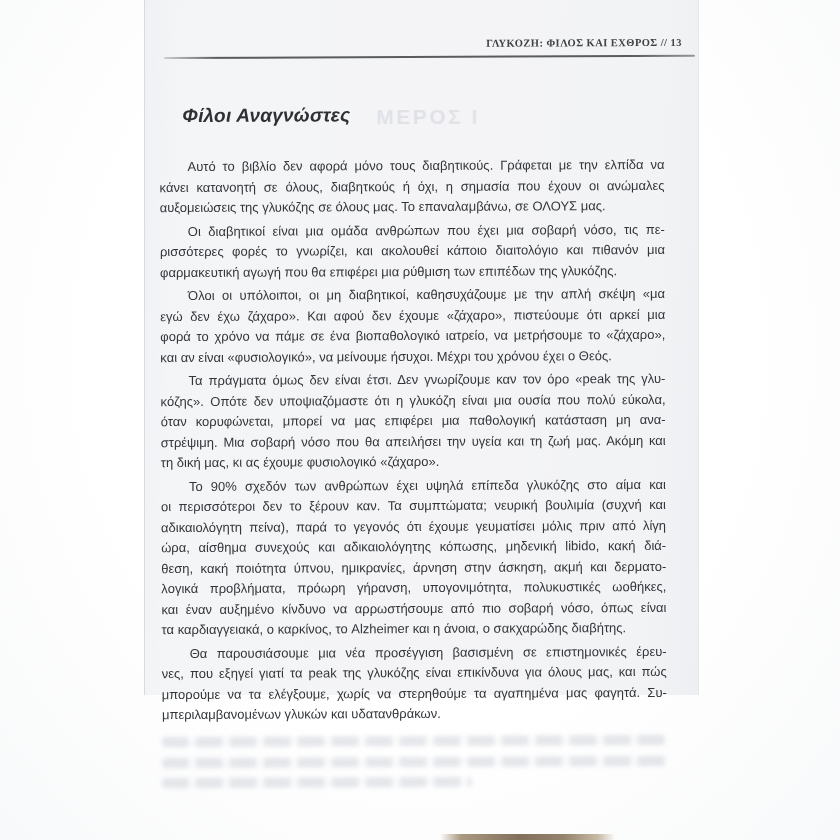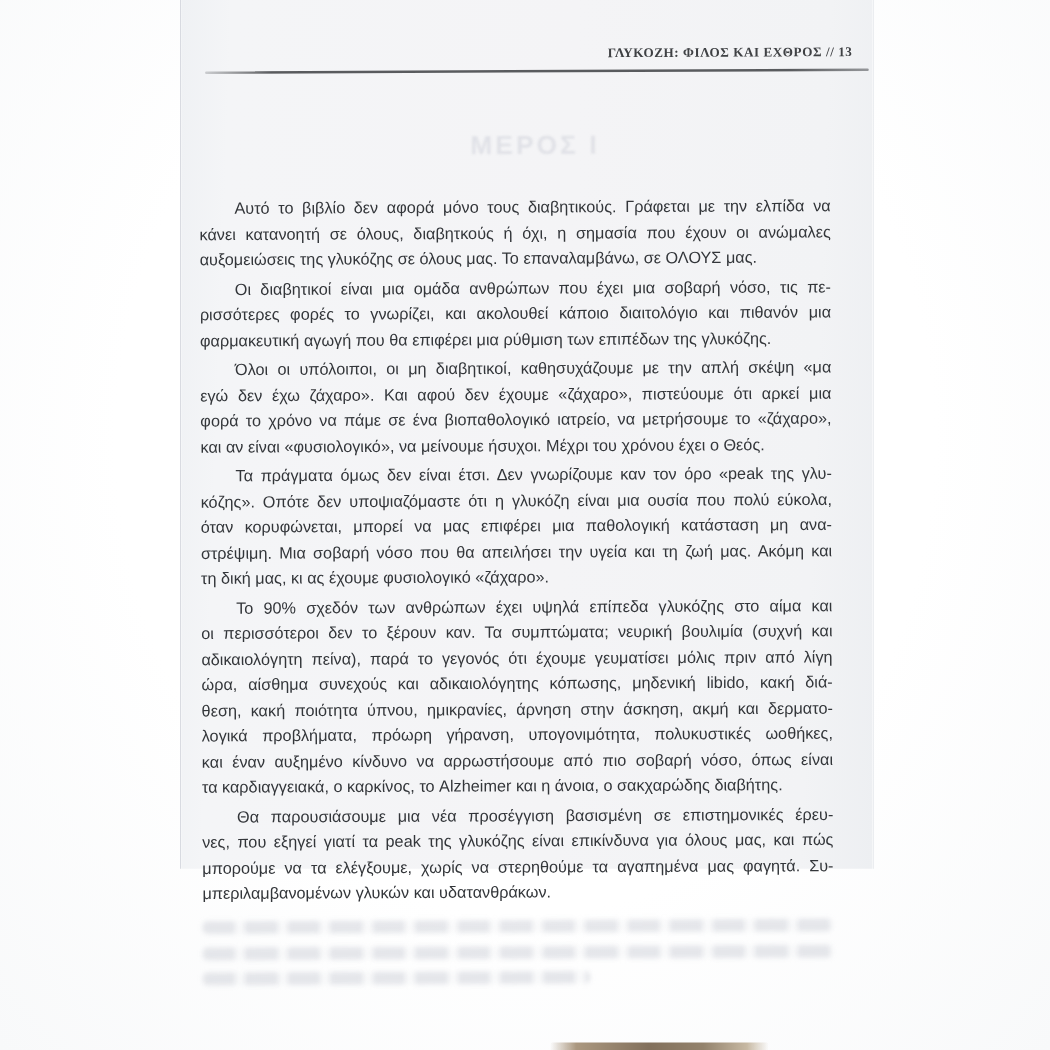--- a/index.html
+++ b/index.html
@@ -83,20 +83,21 @@
       <div class="running-header">
         <span>ΓΛΥΚΟΖΗ: ΦΙΛΟΣ ΚΑΙ ΕΧΘΡΟΣ</span>
         <span>//</span>
         <span>13</span>
       </div>
 
       <div class="header-rule"></div>
 
       <div class="ghost-label">ΜΕΡΟΣ Ι</div>
 
+      <div class="chapter-heading">Φίλοι Αναγνώστες</div>
 
       <div class="body-text">
         <div class="para">
             <div class="line first">Αυτό το βιβλίο δεν αφορά μόνο τους διαβητικούς. Γράφεται με την ελπίδα να</div>
             <div class="line">κάνει κατανοητή σε όλους, διαβητκούς ή όχι, η σημασία που έχουν οι ανώμαλες</div>
             <div class="line last">αυξομειώσεις της γλυκόζης σε όλους μας. Το επαναλαμβάνω, σε ΟΛΟΥΣ μας.</div>
           </div>
         <div class="para">
             <div class="line first">Οι διαβητικοί είναι μια ομάδα ανθρώπων που έχει μια σοβαρή νόσο, τις πε-</div>
             <div class="line">ρισσότερες φορές το γνωρίζει, και ακολουθεί κάποιο διαιτολόγιο και πιθανόν μια</div>

